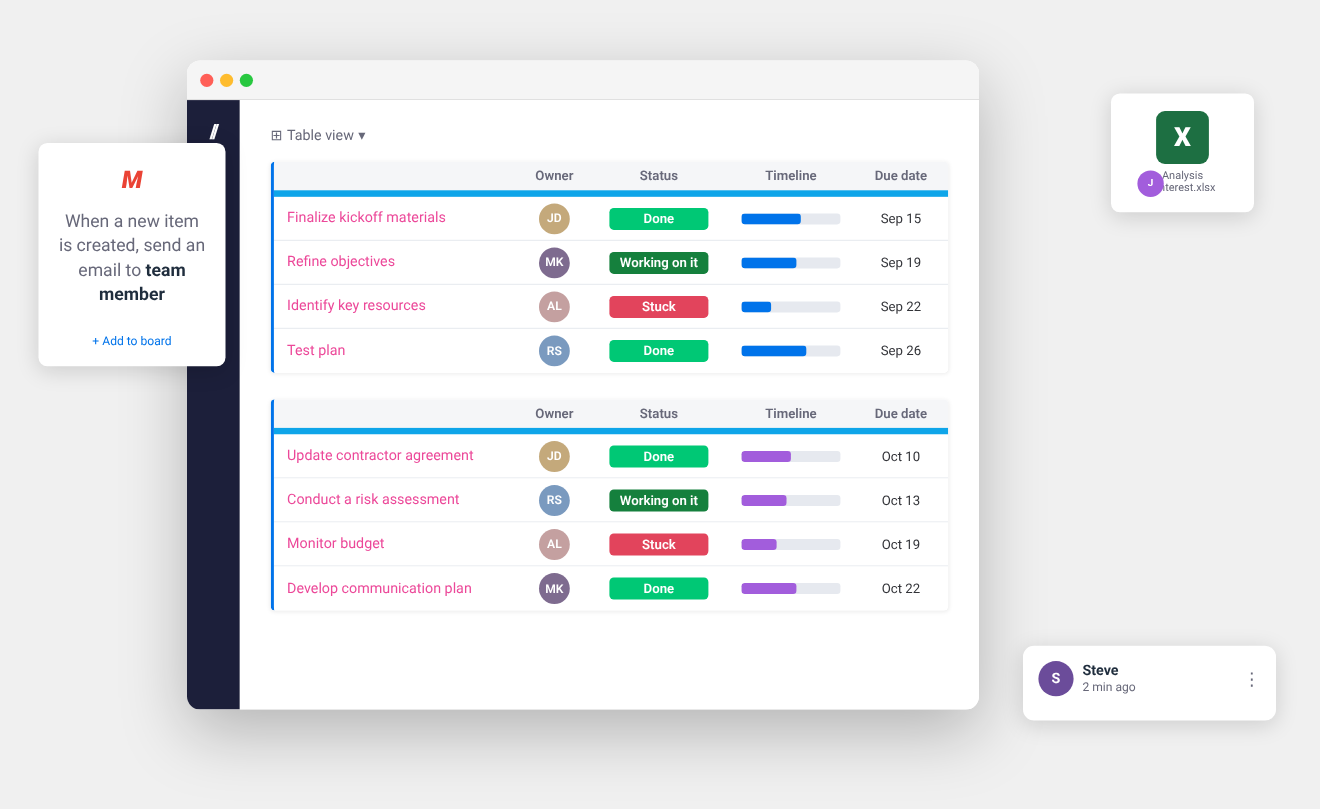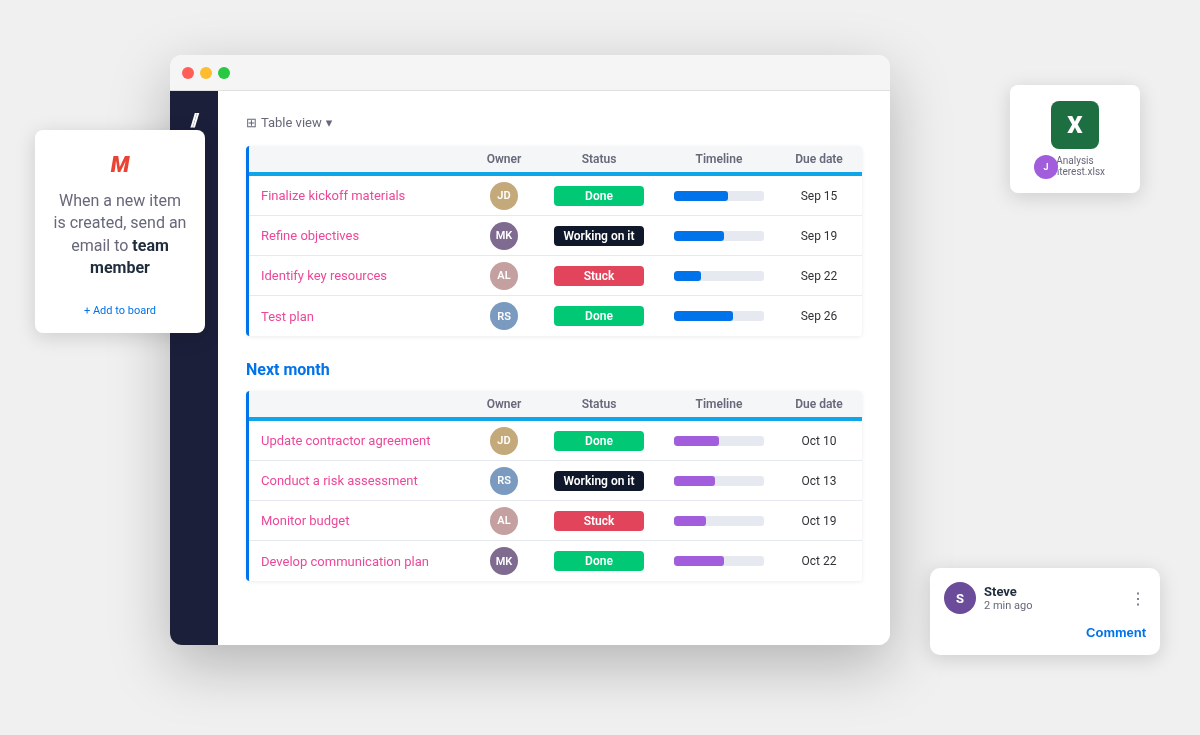--- a/index.html
+++ b/index.html
@@ -158,21 +158,21 @@
       border-radius: 4px;
       overflow: hidden;
       box-shadow: 0 1px 4px rgba(0,0,0,0.08);
     }
 
     .table-header {
       display: grid;
       grid-template-columns: 220px 70px 120px 120px 80px 100px 30px;
       background: #f5f6f8;
       padding: 6px 0;
-      border-bottom: 4px solid #0ea5e9;
+      border-bottom: 6px solid #0ea5e9;
     }
 
     .col-header {
       font-size: 12px;
       color: #676879;
       font-weight: 600;
       text-align: center;
     }
 
     .col-header:first-child {
@@ -226,21 +226,21 @@
       padding: 3px 2px;
       border-radius: 4px;
       font-size: 12px;
       font-weight: 600;
       color: #fff;
       min-width: 90px;
       text-align: center;
     }
 
     .status-done { background: #00c875; }
-    .status-working { background: #0f172a; }
+    .status-working { background: #15803d; }
     .status-stuck { background: #e2445c; }
 
     .timeline-cell {
       display: flex;
       align-items: center;
       justify-content: center;
       padding: 0 8px;
     }
 
     .timeline-bar-container {
@@ -627,21 +627,20 @@
       <div class="priority-cell">
         
       </div>
       <div class="add-btn"></div>
     </div>
             </div>
         </div>
       </div>
 
       <div class="section">
-        <div class="section-title">Next month</div>
         <div class="table-container">
           <div class="table-header">
             <div class="col-header"></div>
             <div class="col-header">Owner</div>
             <div class="col-header">Status</div>
             <div class="col-header">Timeline</div>
             <div class="col-header">Due date</div>
             <div class="col-header">Priority</div>
 
           </div>
@@ -732,16 +731,13 @@
 
 <div class="comment-widget">
   <div class="comment-header">
     <div class="comment-avatar">S</div>
     <div class="comment-author-info">
       <div class="comment-author">Steve</div>
       <div class="comment-time">2 min ago</div>
     </div>
     <div class="comment-menu">⋮</div>
   </div>
-  <div class="comment-action">
-    <button class="comment-btn">Comment</button>
-  </div>
 </div>
 
 </body></html>

